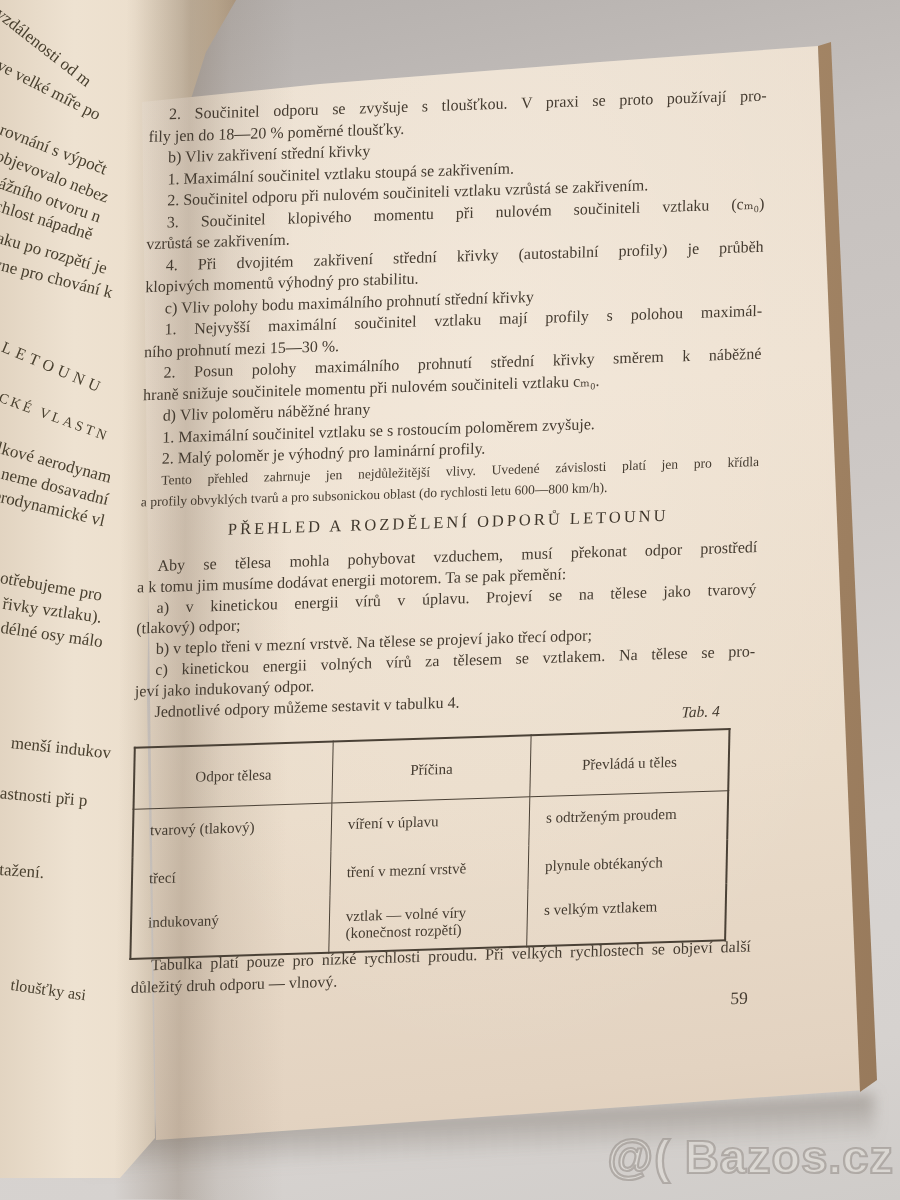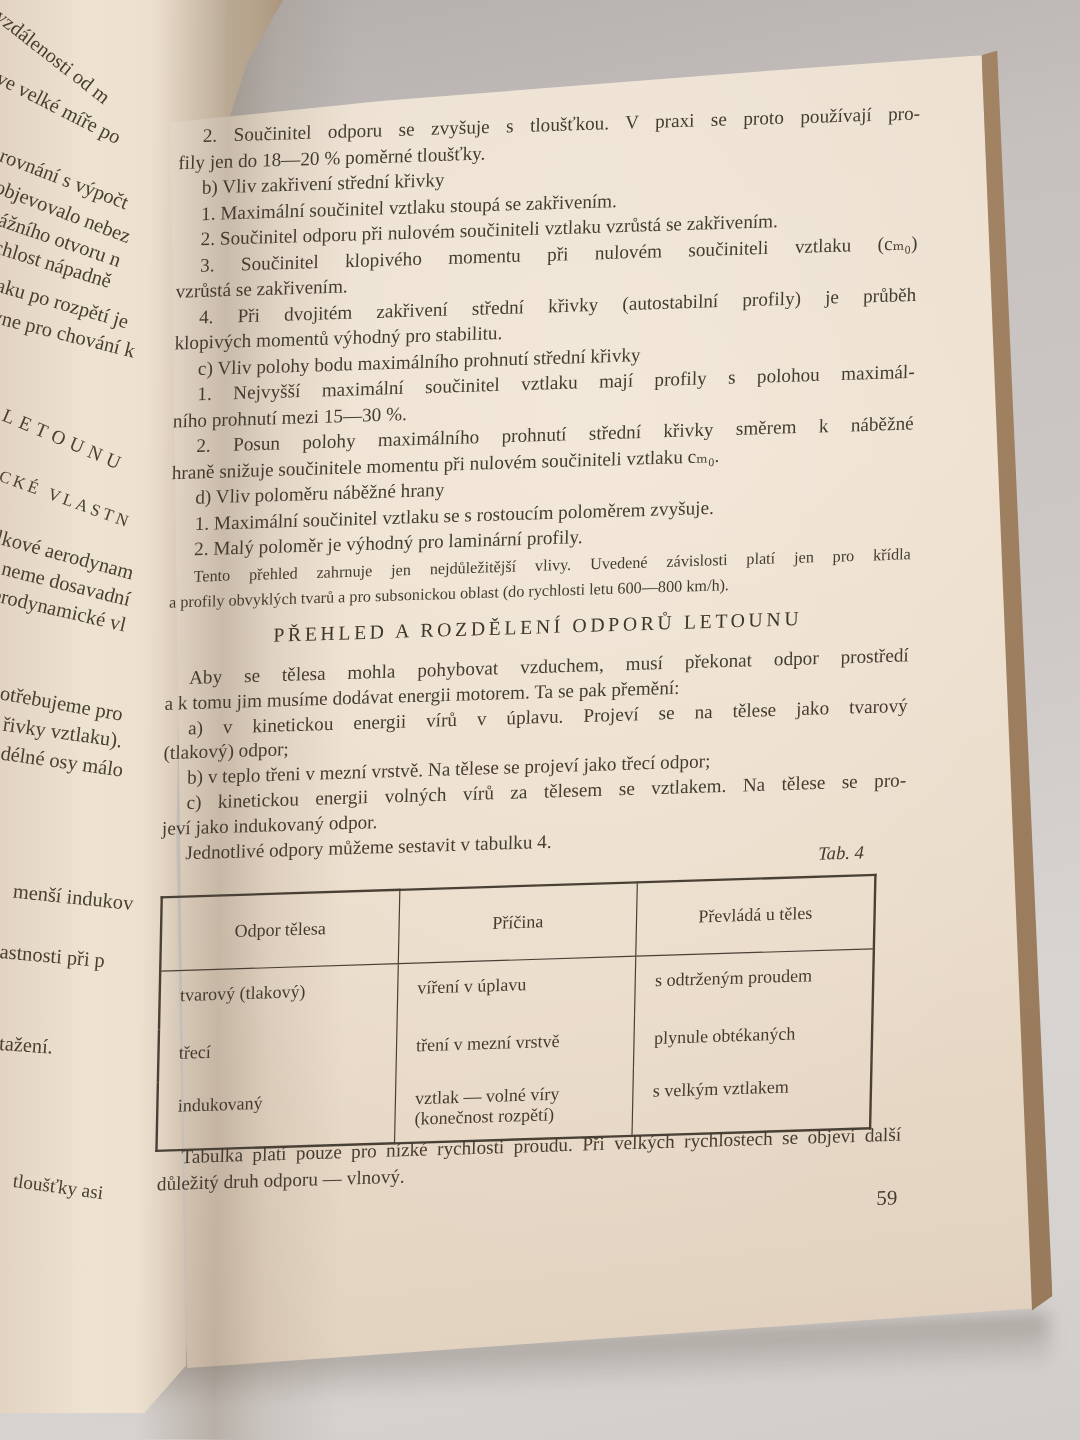--- a/index.html
+++ b/index.html
@@ -177,13 +177,14 @@
           </tr>
         </tbody>
     </table>
     <div id="footer-lines">
         <div class="tline ind just">Tabulka platí pouze pro nízké rychlosti proudu. Při velkých rychlostech se objeví další</div>
         <div class="tline">důležitý druh odporu — vlnový.</div>
       </div>
     <div id="page-num">59</div>
   </div>
 
+  <div class="watermark">@( Bazos.cz</div>
 </div>
 
 </body></html>

